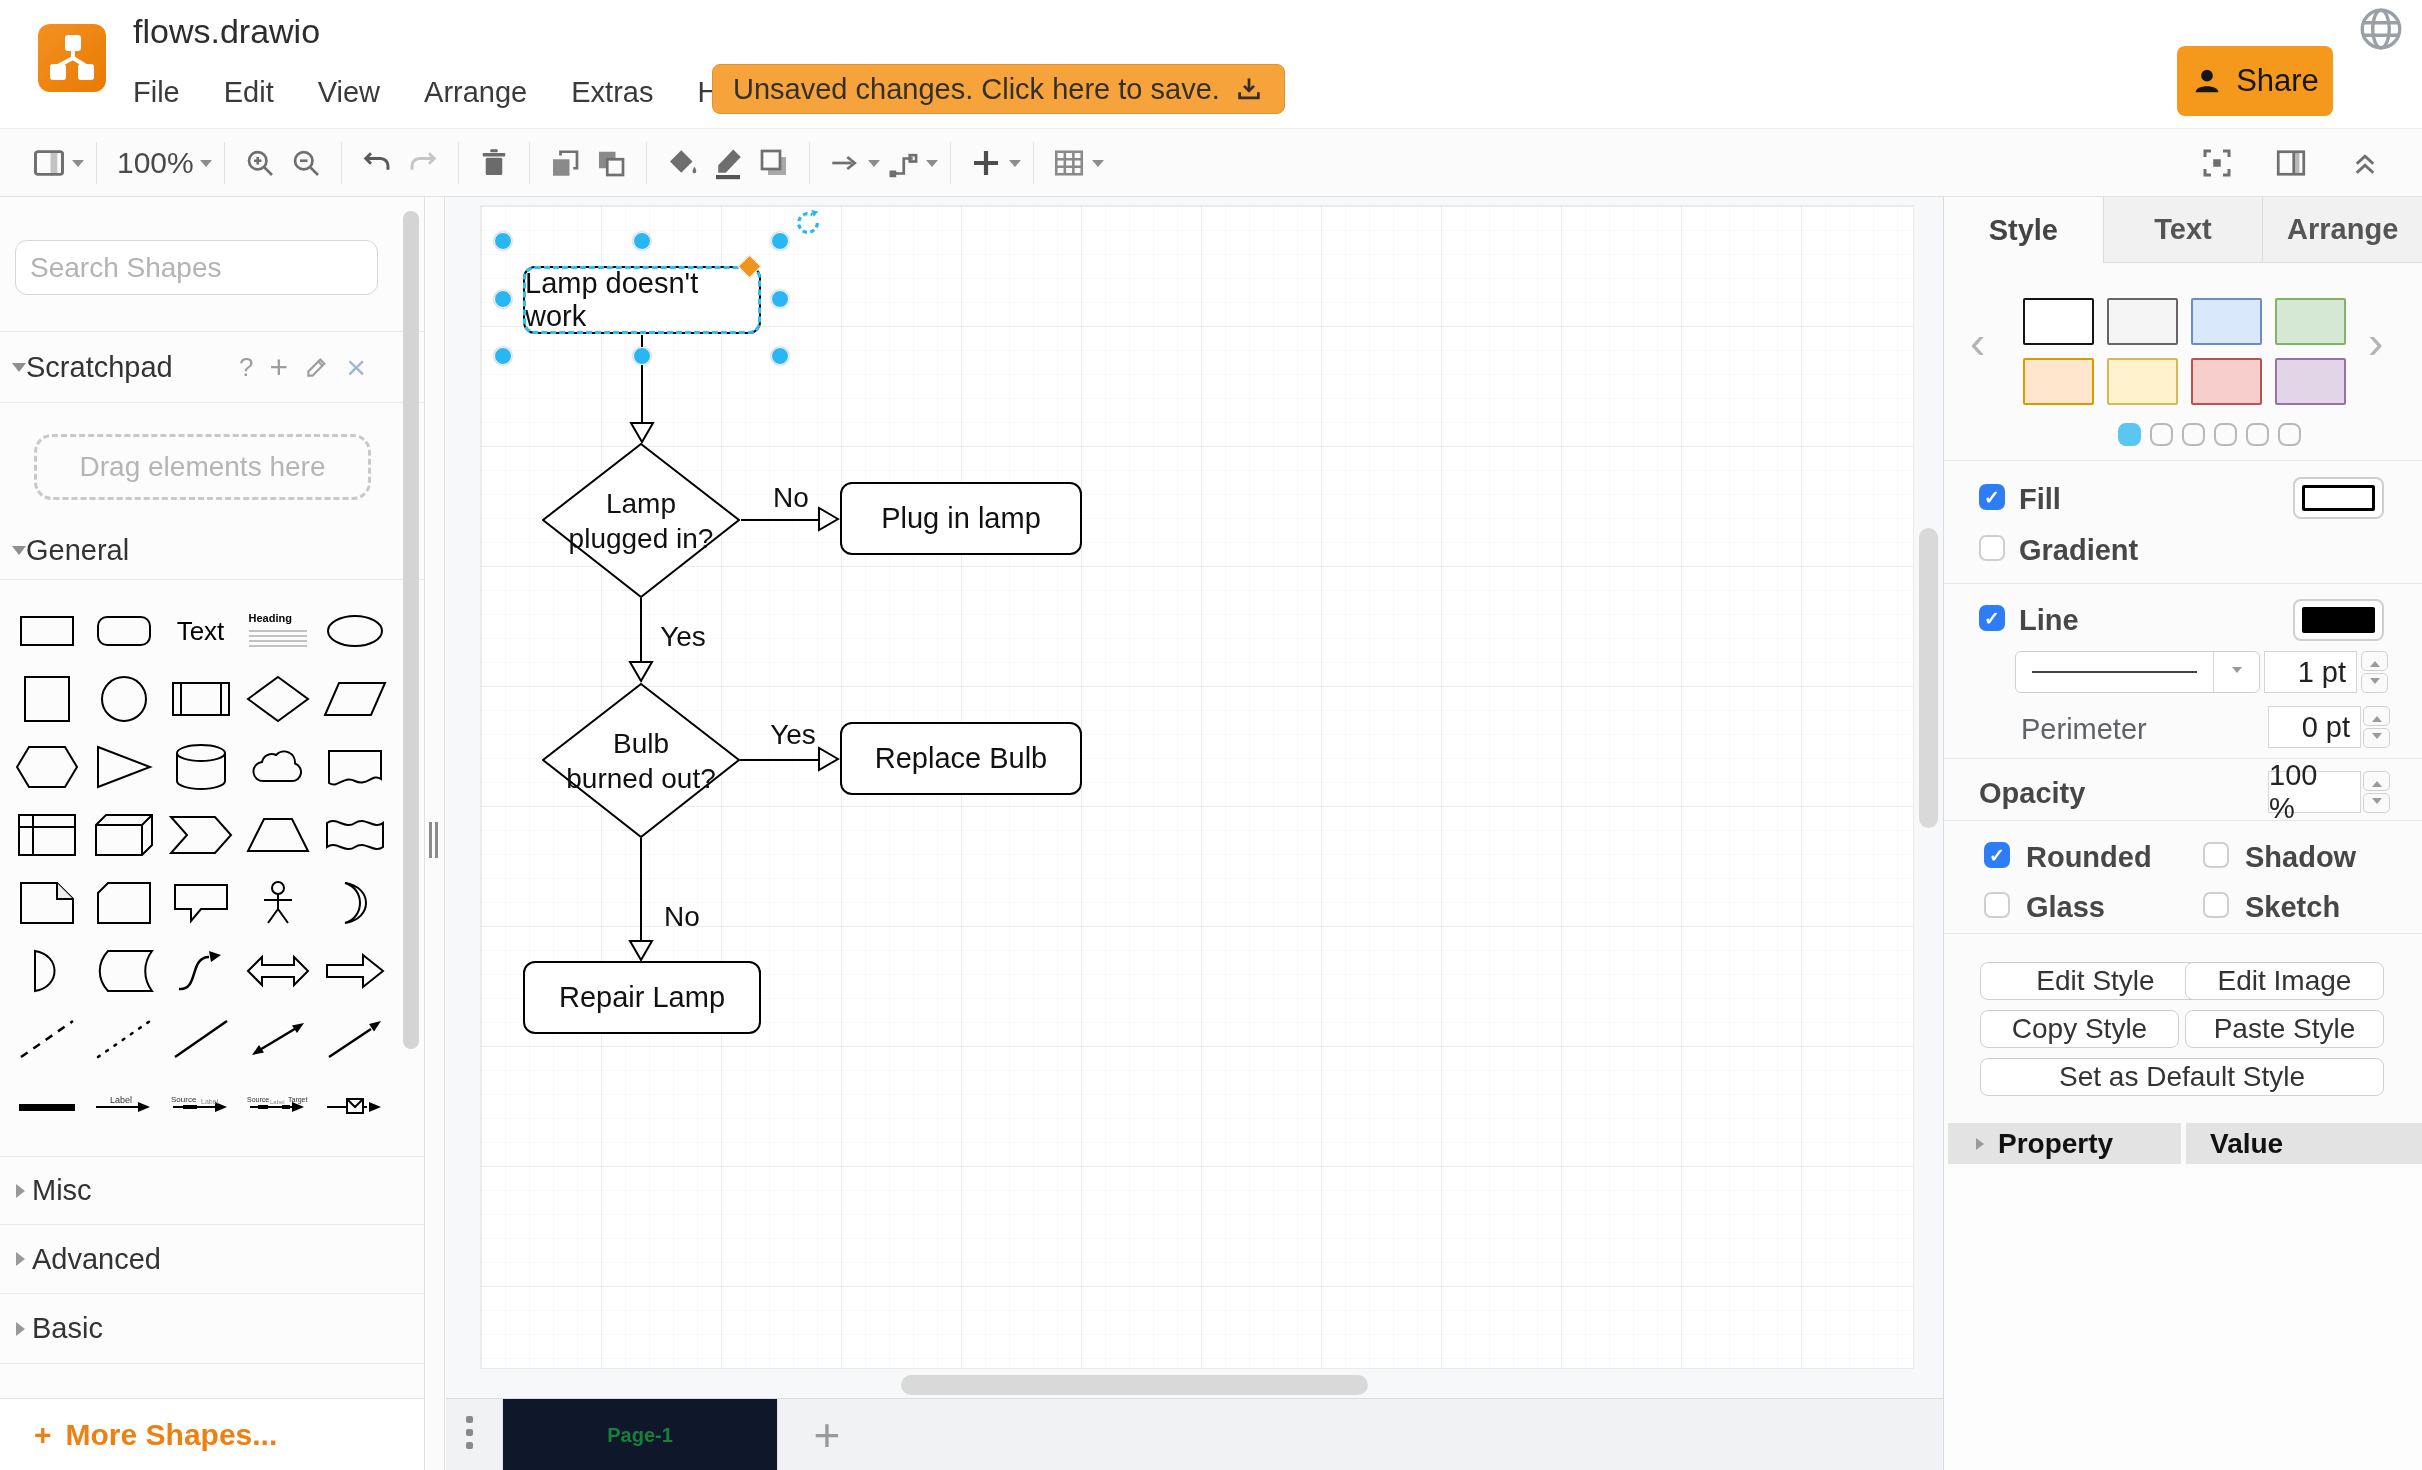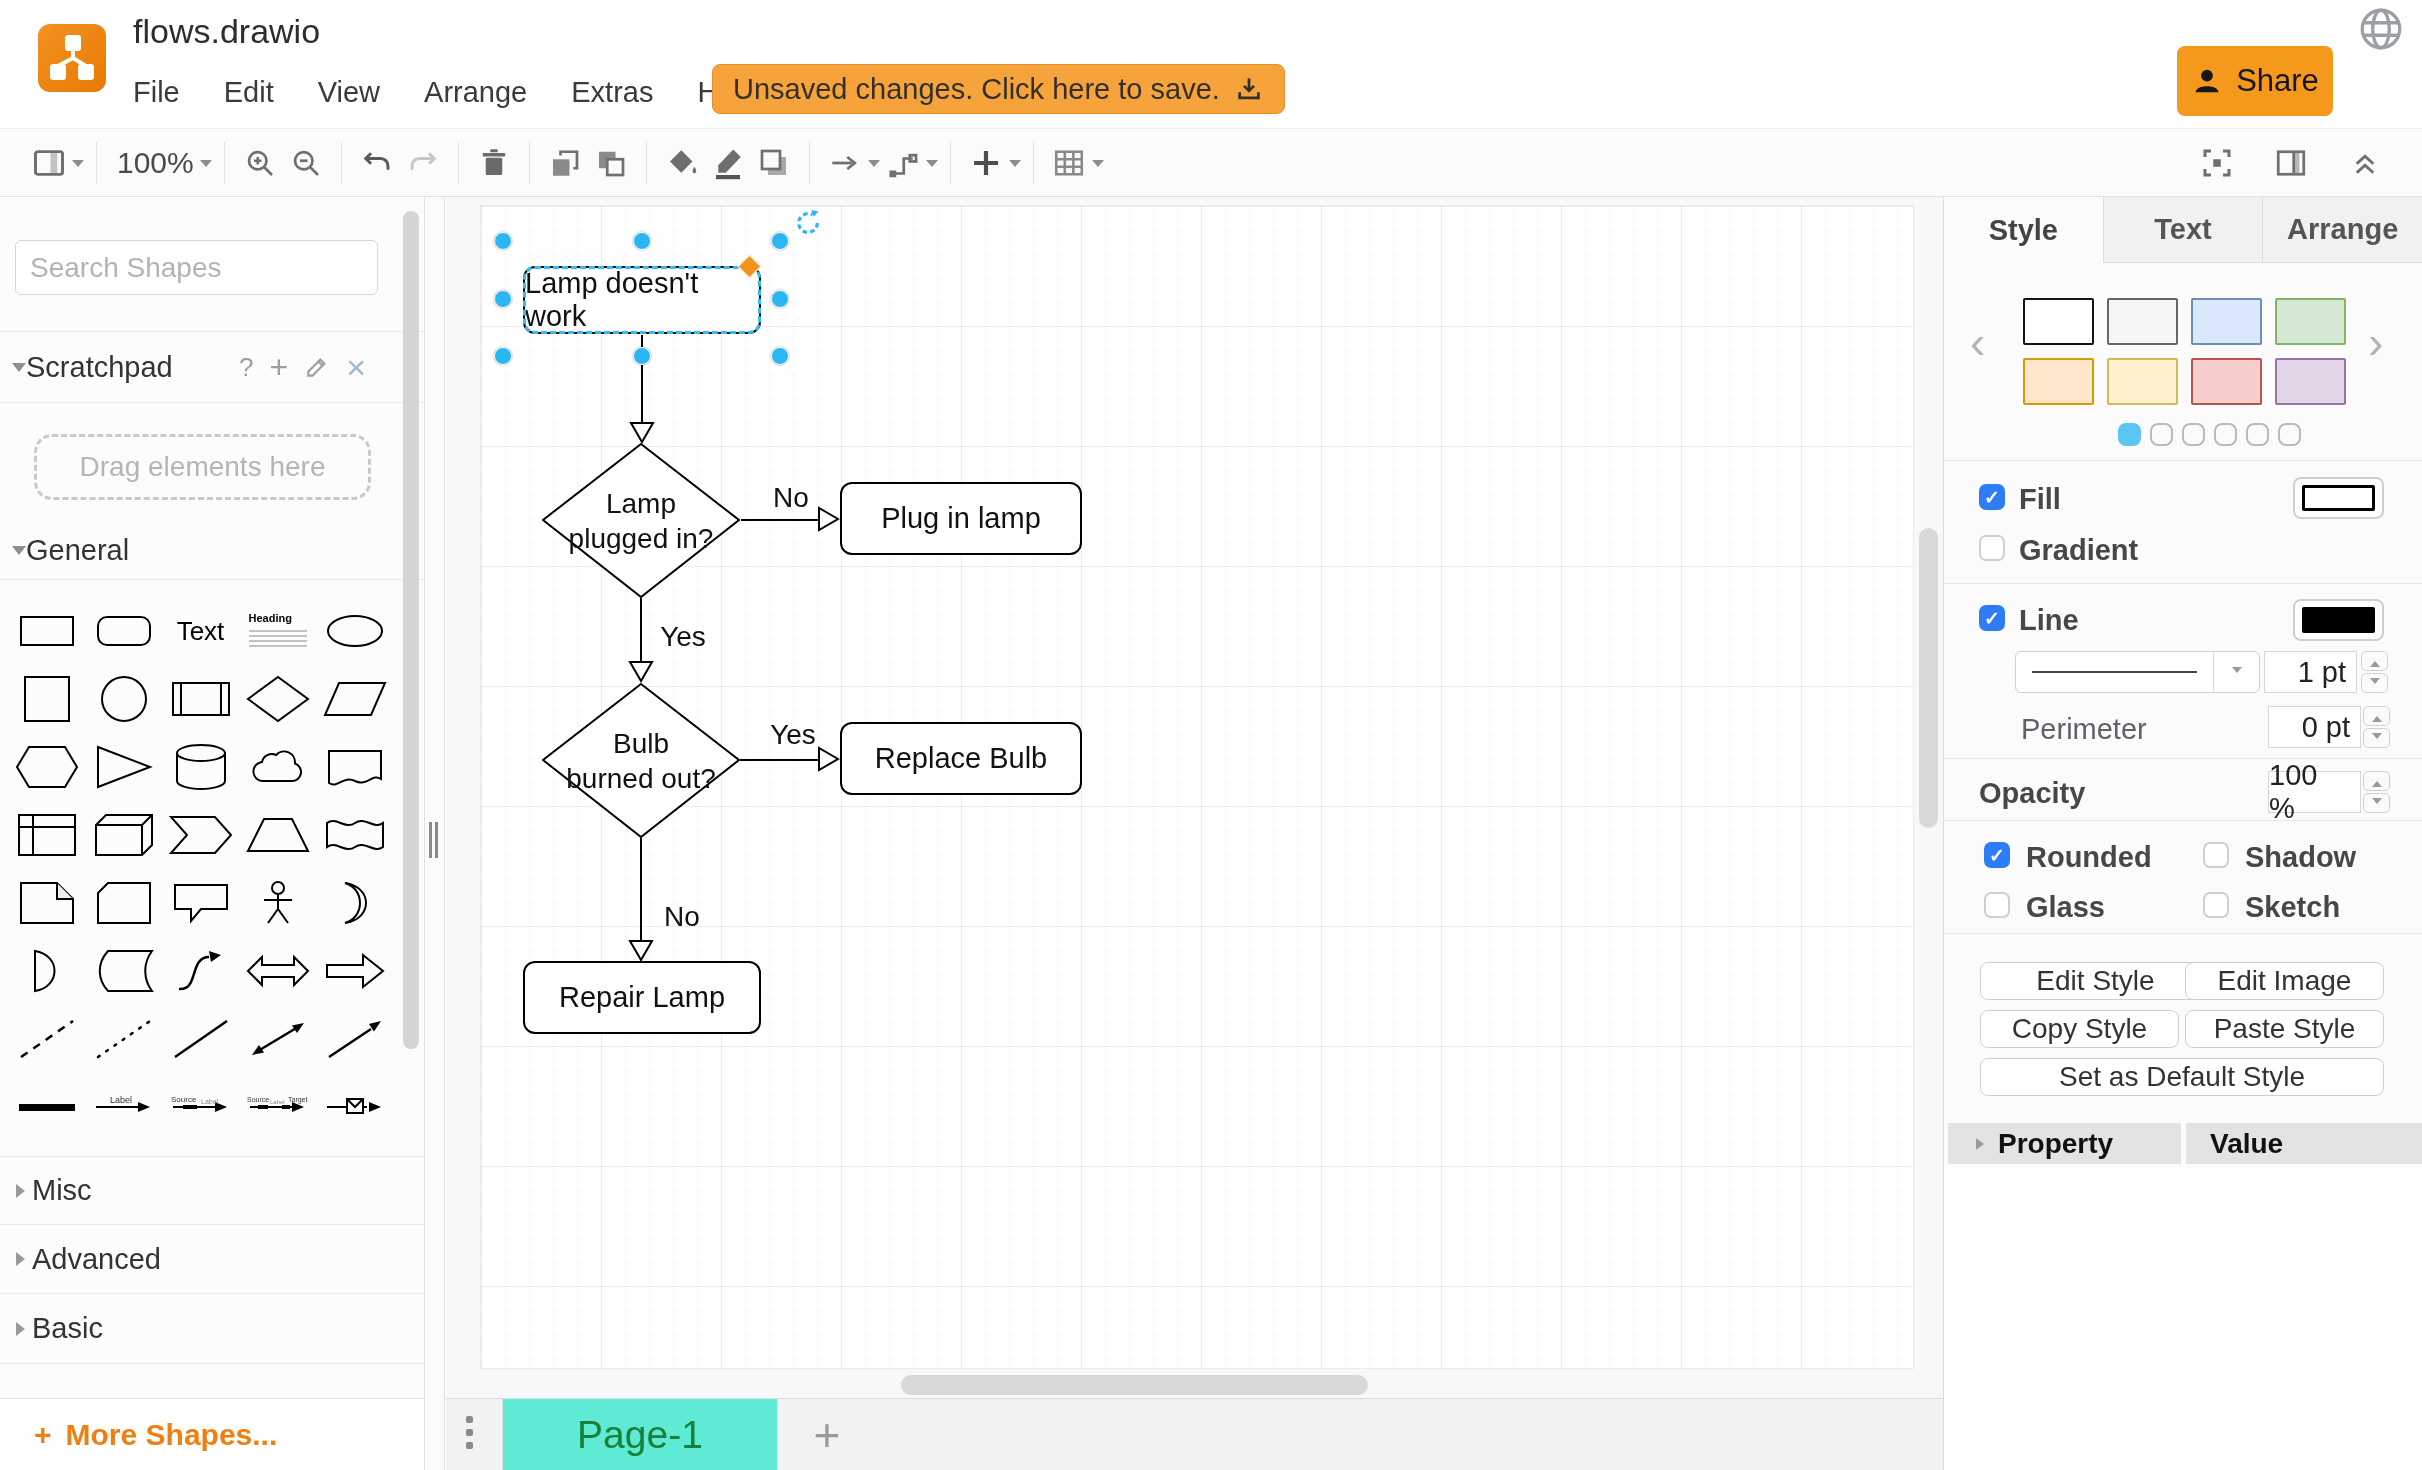--- a/index.html
+++ b/index.html
@@ -18,21 +18,21 @@
   
   #tbar{position:absolute;left:0;top:128px;width:2422px;height:69px;background:#fbfbfb;border-top:1px solid #ededed;border-bottom:1px solid #e2e2e2;display:flex;align-items:center;padding-left:26px}
   .ticon{width:46px;height:46px;display:flex;align-items:center;justify-content:center;flex:none}
   .tb-sep{width:1px;height:42px;background:#e3e3e3;margin:0 12px;flex:none}
   .caret{width:0;height:0;border:6px solid transparent;border-top:7px solid #8c8c8c;margin-top:7px;flex:none}
   #zoomlvl{font-size:30px;color:#4a4a4a;margin:0 6px 0 8px}
   #tb-right{position:absolute;right:34px;top:128px;height:69px;display:flex;align-items:center;gap:28px}
 
   
   #side{position:absolute;left:0;top:197px;width:425px;bottom:0;background:#fcfcfc;border-right:1px solid #e0e0e0}
-  #search-wrap{position:absolute;left:15px;top:43px;width:363px;height:55px;border:1px solid #d6d6d6;border-radius:6px;background:#fff;display:flex;align-items:center;padding:0 14px}
+  #search-wrap{position:absolute;left:15px;top:43px;width:363px;height:55px;border:1px solid #d6d6d6;border-radius:12px;background:#fff;display:flex;align-items:center;padding:0 14px}
   #search-wrap input{border:none;outline:none;flex:1;font-size:28px;font-family:"Liberation Sans",sans-serif;color:#333;background:transparent}
   #search-wrap input::placeholder{color:#b3b3b3}
   .tri-d{width:0;height:0;border:7px solid transparent;border-top:9px solid #8f8f8f;margin-top:7px;flex:none}
   .tri-r{width:0;height:0;border:7px solid transparent;border-left:9px solid #9a9a9a;margin-left:4px;flex:none}
   .sec-h{display:flex;align-items:center;padding-left:12px;font-size:29px;color:#333}
   #scratch-h{position:absolute;left:0;top:134px;width:100%;height:72px;border-top:1px solid #e9e9e9;border-bottom:1px solid #e9e9e9}
   #scratch-icons{margin-left:auto;display:flex;align-items:center;gap:16px;padding-right:58px;color:#9e9e9e}
   #dragbox{position:absolute;left:34px;top:237px;width:337px;height:66px;border:3px dashed #c9c9c9;border-radius:18px;display:flex;align-items:center;justify-content:center;font-size:28px;color:#b5b5b5}
   #gen-h{position:absolute;left:0;top:325px;width:100%;height:58px;border-bottom:1px solid #e9e9e9}
   #palette{position:absolute;left:8px;top:400px;display:grid;grid-template-columns:repeat(5,77px);grid-auto-rows:68px}
@@ -59,21 +59,21 @@
   .dtext{position:absolute;inset:0;display:flex;flex-direction:column;align-items:center;justify-content:center;font-size:28px;line-height:35px;color:#111;text-align:center}
   .elabel{position:absolute;transform:translate(-50%,-50%);font-size:28px;color:#111}
   #sel-outline{position:absolute;left:77px;top:69px;width:238px;height:68px;border:3px dashed #35bdf2;border-radius:12px;pointer-events:none}
   .handle{position:absolute;width:18px;height:18px;border-radius:50%;background:#29b6f2;border:1px solid #fff;box-shadow:0 0 2px rgba(0,0,0,.45)}
   #edgehandle{position:absolute;width:17px;height:17px;background:#f2931e;border:1px solid #fff;transform:rotate(45deg)}
   #hscroll{position:absolute;left:455px;top:1178px;width:467px;height:20px;border-radius:10px;background:#d9d9d9}
   #vscroll{position:absolute;left:1473px;top:331px;width:19px;height:300px;border-radius:10px;background:#d9d9d9}
   #tabbar{position:absolute;left:0;bottom:0;width:100%;height:72px;background:#f1f2f3;border-top:1px solid #dcdcdc}
   #pagedots{position:absolute;left:20px;top:17px;display:flex;flex-direction:column;gap:6px}
   #pagedots div{width:7px;height:7px;border-radius:2px;background:#8a8a8a}
-  #pagetab{position:absolute;left:56px;top:0;width:276px;height:72px;background:#5eead4;border-left:1px solid #dfdfdf;border-right:1px solid #dfdfdf;display:flex;align-items:center;justify-content:center;font-size:39px;font-weight:normal;color:#188038}
+  #pagetab{position:absolute;left:56px;top:0;width:276px;height:72px;background:#0f172a;border-left:1px solid #dfdfdf;border-right:1px solid #dfdfdf;display:flex;align-items:center;justify-content:center;font-size:20px;font-weight:bold;color:#188038}
   #addpage{position:absolute;left:346px;top:0;width:70px;height:72px;display:flex;align-items:center;justify-content:center;font-size:46px;color:#9a9a9a}
 
   
   #fpanel{position:absolute;left:1943px;top:197px;right:0;bottom:0;background:#fbfbfb;border-left:1px solid #dadce0}
   #ftabs{position:absolute;left:0;top:0;width:100%;height:66px;display:flex}
   .ftab{flex:1;display:flex;align-items:center;justify-content:center;font-size:29px;font-weight:bold;color:#555;background:#f1f1f2;border-bottom:1px solid #dadce0;border-right:1px solid #dadce0}
   .ftab.active{background:#fbfbfb;color:#444;border-bottom:none}
   .chev{position:absolute;font-size:46px;color:#b4b4b4;top:118px}
   #swgrid{position:absolute;left:79px;top:101px;display:grid;grid-template-columns:repeat(4,71px);grid-auto-rows:47px;grid-gap:13px}
   .sw{width:71px;height:47px;border:2.5px solid transparent;border-radius:2px}

